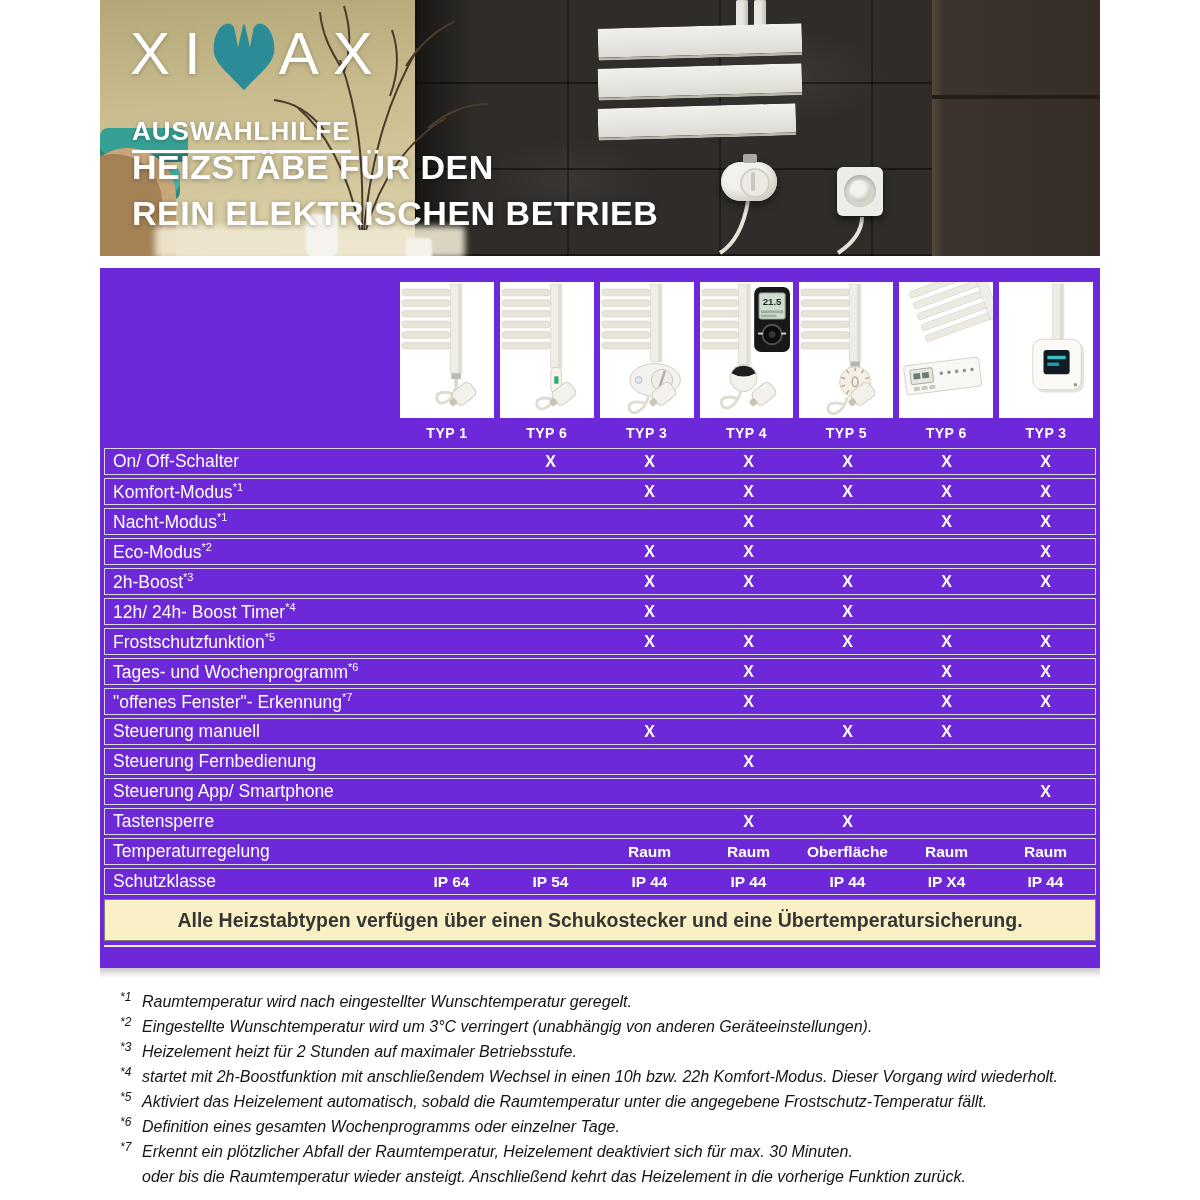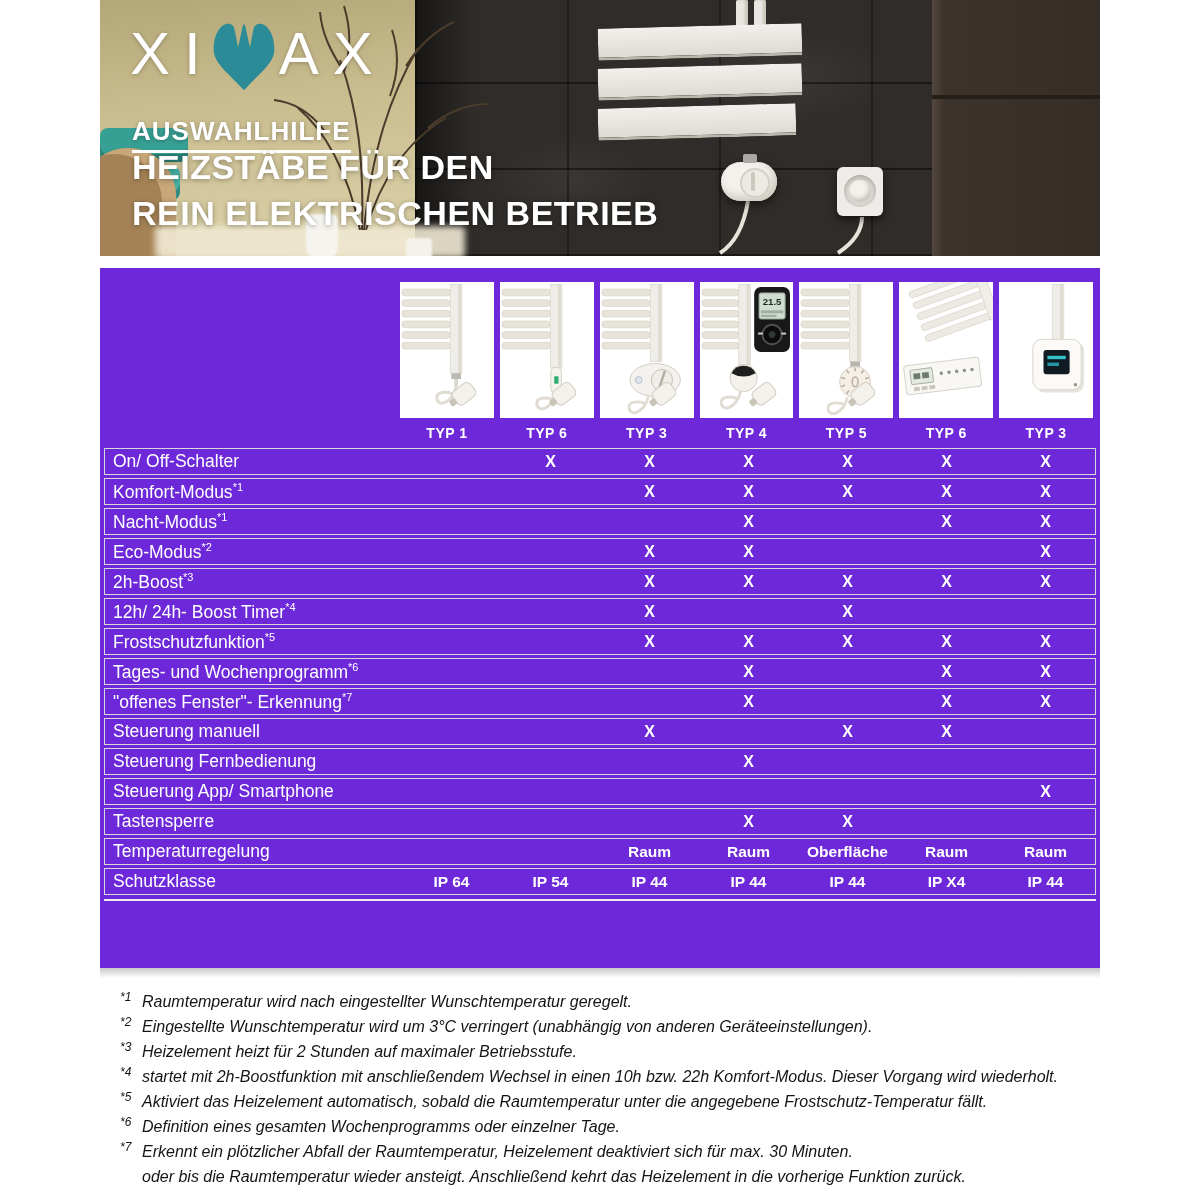--- a/index.html
+++ b/index.html
@@ -462,20 +462,21 @@
           <div class="flabel">Schutzklasse</div>
           <div class="fcell ftext">IP 64</div>
           <div class="fcell ftext">IP 54</div>
           <div class="fcell ftext">IP 44</div>
           <div class="fcell ftext">IP 44</div>
           <div class="fcell ftext">IP 44</div>
           <div class="fcell ftext">IP X4</div>
           <div class="fcell ftext">IP 44</div>
         </div>
       </div>
+    <div class="banner">Alle Heizstabtypen verfügen über einen Schukostecker und eine Übertemperatursicherung.</div>
     <div class="banner-line"></div>
   </div>
   <div class="shadow-strip"></div>
 
   <div class="footnotes">
       <div class="fnline">
         <span class="fnsup">*1</span>
         <span class="fntext">Raumtemperatur wird nach eingestellter Wunschtemperatur geregelt.</span>
       </div>
       <div class="fnline">

